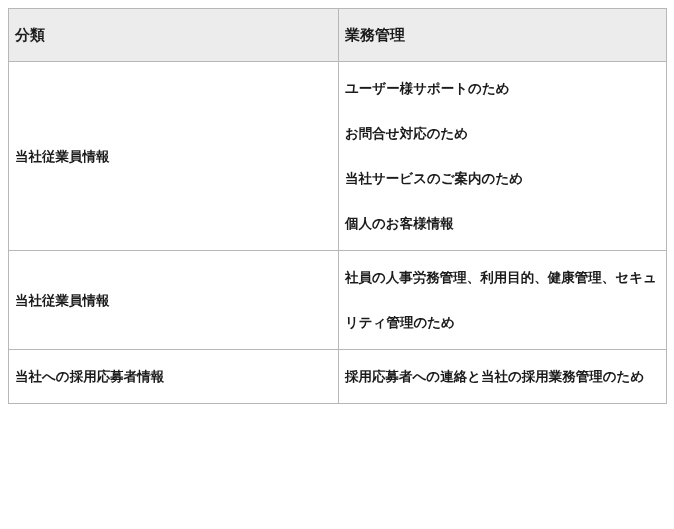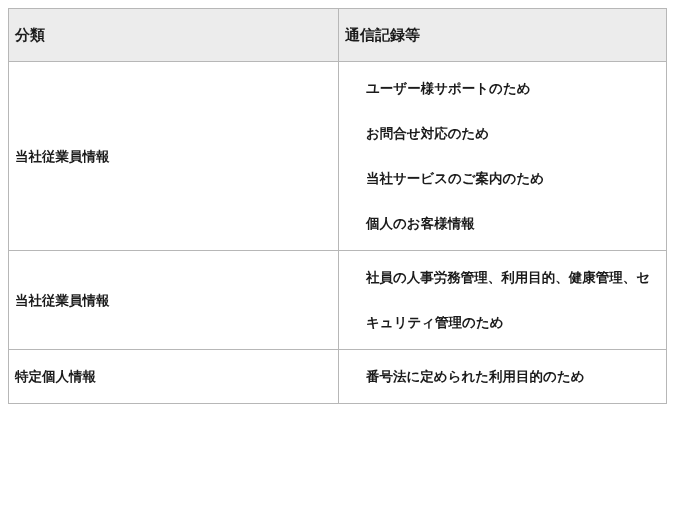--- a/index.html
+++ b/index.html
@@ -41,54 +41,54 @@
     background: var(--header-bg);
     font-size: 15px;
     line-height: 44px;
     height: 42px;
   }
   td {
     font-size: 13.5px;
     line-height: 45px;
     background: #ffffff;
   }
-  td .purpose-line { line-height: 45px; margin-left: 21px; }
+  td .purpose-line { line-height: 45px; }
 </style>
 </head>
 <body>
 
 <div class="page">
   <table class="info-table">
     <colgroup>
       <col class="col-category">
       <col class="col-purpose">
     </colgroup>
     <thead>
       <tr>
         <th>分類</th>
-        <th>通信記録等</th>
+        <th>業務管理</th>
       </tr>
     </thead>
     <tbody>
         <tr>
           <td>当社従業員情報</td>
           <td>
             <div class="purpose-line">ユーザー様サポートのため</div>
             <div class="purpose-line">お問合せ対応のため</div>
             <div class="purpose-line">当社サービスのご案内のため</div>
             <div class="purpose-line">個人のお客様情報</div>
           </td>
         </tr>
         <tr>
           <td>当社従業員情報</td>
           <td>
             <div class="purpose-line">社員の人事労務管理、利用目的、健康管理、セキュリティ管理のため</div>
           </td>
         </tr>
         <tr>
-          <td>特定個人情報</td>
+          <td>当社への採用応募者情報</td>
           <td>
-            <div class="purpose-line">番号法に定められた利用目的のため</div>
+            <div class="purpose-line">採用応募者への連絡と当社の採用業務管理のため</div>
           </td>
         </tr>
       </tbody>
   </table>
 </div>
 
 </body></html>

